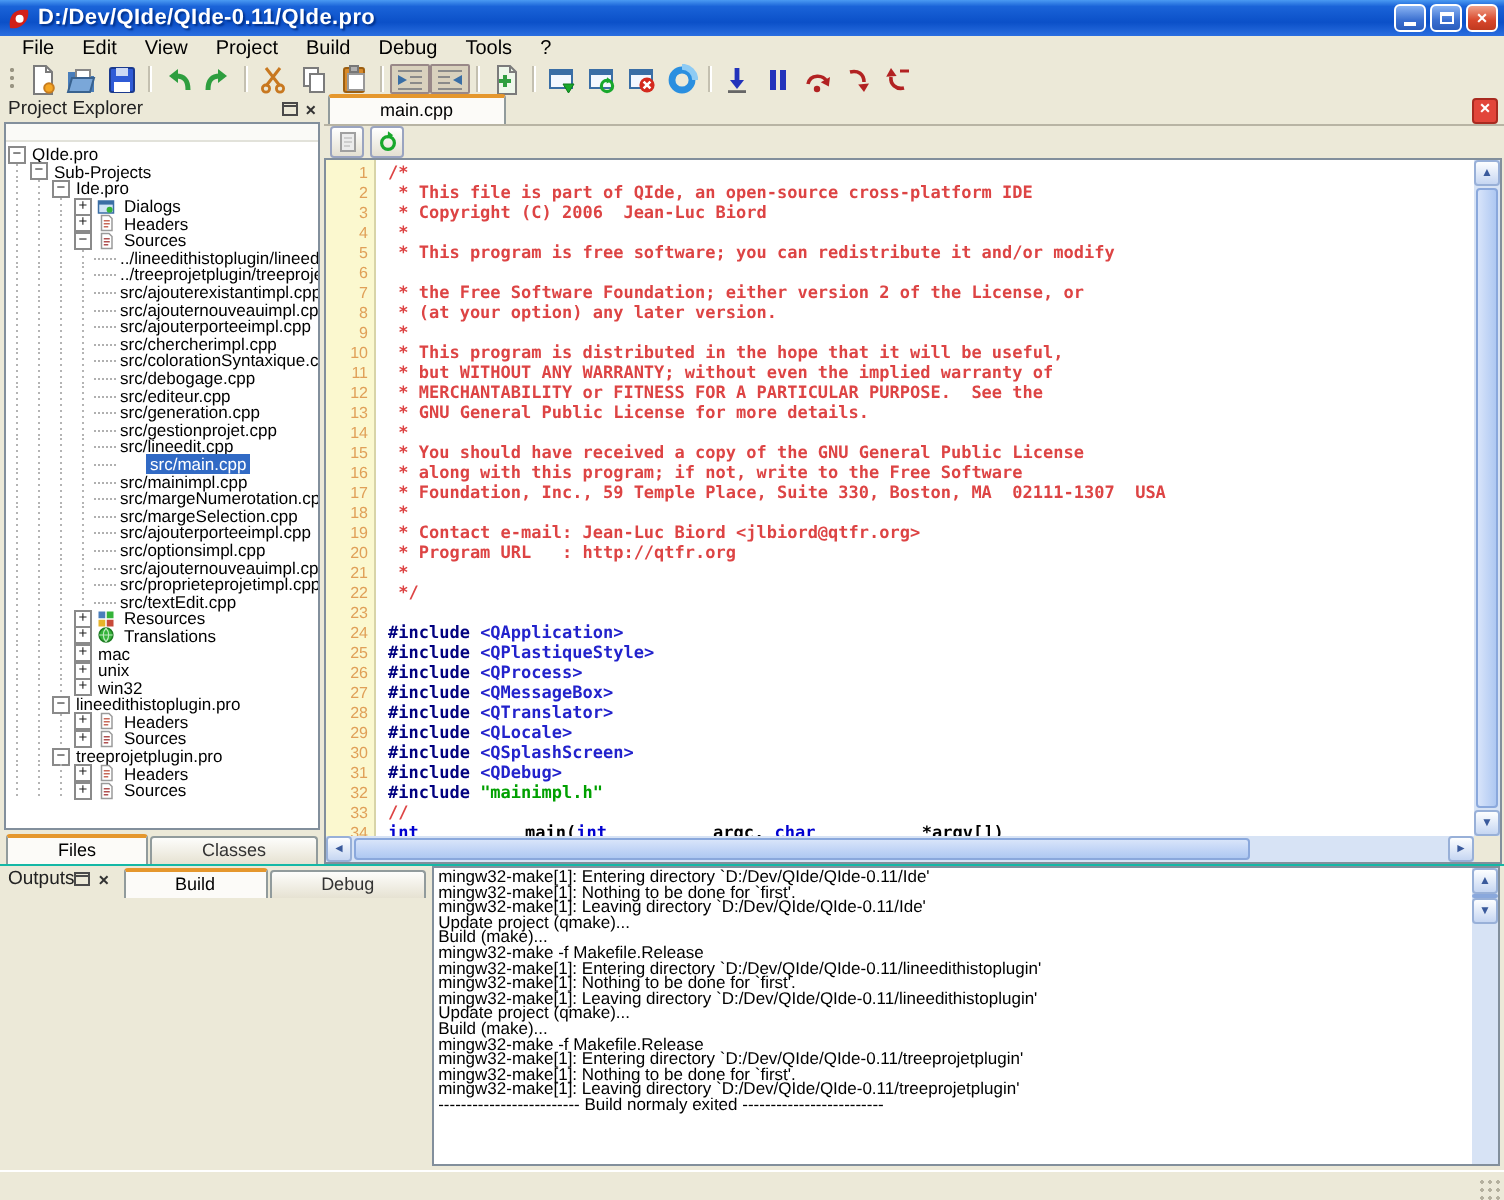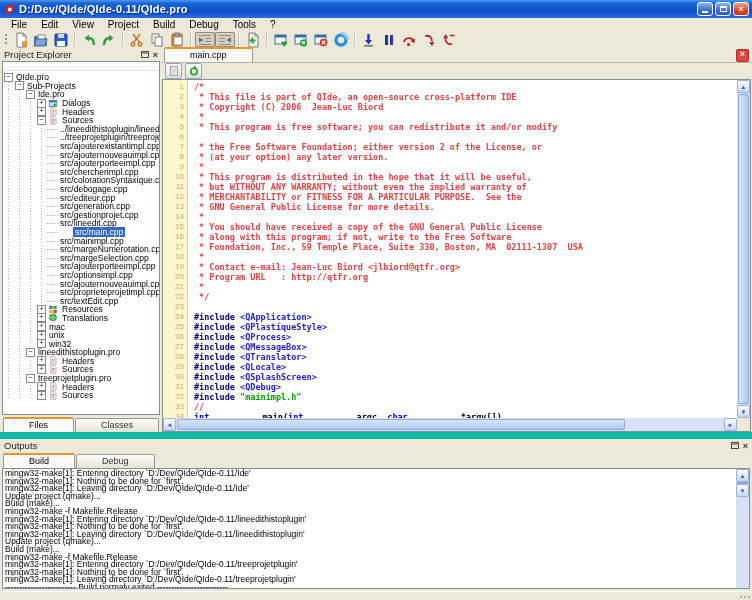--- a/index.html
+++ b/index.html
@@ -91,21 +91,21 @@
   .sb-btn{width:13px;height:13px;flex:0 0 13px;box-sizing:border-box;border:1px solid #98b0d8;
     border-radius:2px;background:linear-gradient(180deg,#fdfeff,#c6d6f2);color:#3a5a9c;font-size:6px;
     display:flex;align-items:center;justify-content:center;}
   .sb-thumb{box-sizing:border-box;border:1px solid #8aa8dc;border-radius:2px;
     background:linear-gradient(90deg,#d8e4fa,#aec8f2);}
   .vscroll .sb-thumb{margin:1px 1px;width:11px;flex:1 1 auto;}
   .hscroll .sb-thumb{margin:1px 1px;height:11px;width:78%;background:linear-gradient(180deg,#d8e4fa,#aec8f2);}
   .hscroll .sb-track{flex:1;}
 
   
-  .outputs{flex:0 0 152px;height:152px;display:flex;flex-direction:column;border-top:7px solid #14b8a6;}
+  .outputs{flex:0 0 152px;height:152px;display:flex;flex-direction:row;border-top:1px solid #14b8a6;}
   .out-tabs{height:16px;flex:0 0 16px;display:flex;align-items:flex-end;padding-left:3px;}
   .out-box{flex:1;margin:0 2px 2px;background:#fff;border:1px solid #828f9c;position:relative;overflow:hidden;}
   .out-lines{position:absolute;left:0;top:0;right:13px;bottom:0;overflow:hidden;padding:1px 0 0 2px;}
   .oline{font-size:8.5px;line-height:7.6px;white-space:pre;color:#000;}
   .out-vscroll{position:absolute;top:0;right:0;bottom:0;width:13px;background:#d7e3f5;
     display:flex;flex-direction:column;}
 
   .statusbar{flex:0 0 16px;height:16px;background:#ece9d8;border-top:1px solid #fff;position:relative;}
   .grip{position:absolute;right:1px;bottom:1px;width:12px;height:12px;
     background-image:radial-gradient(circle,#b4b09e 30%,transparent 36%);background-size:4px 4px;}

